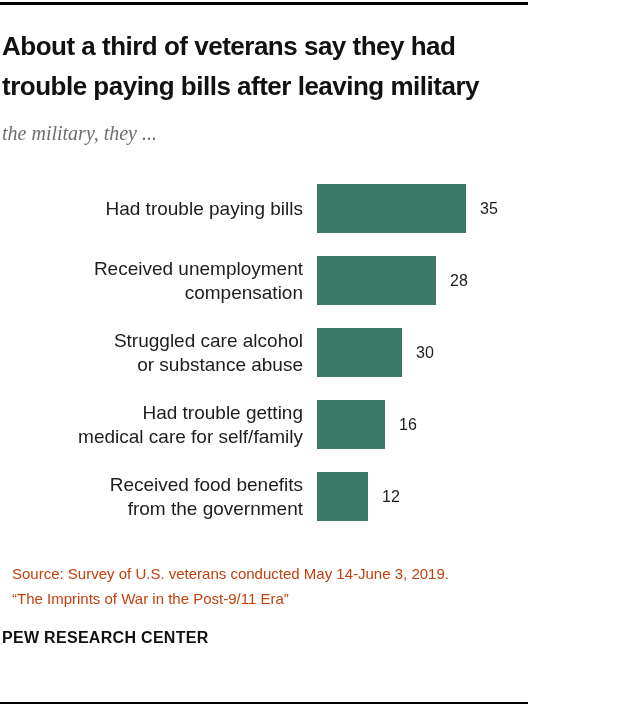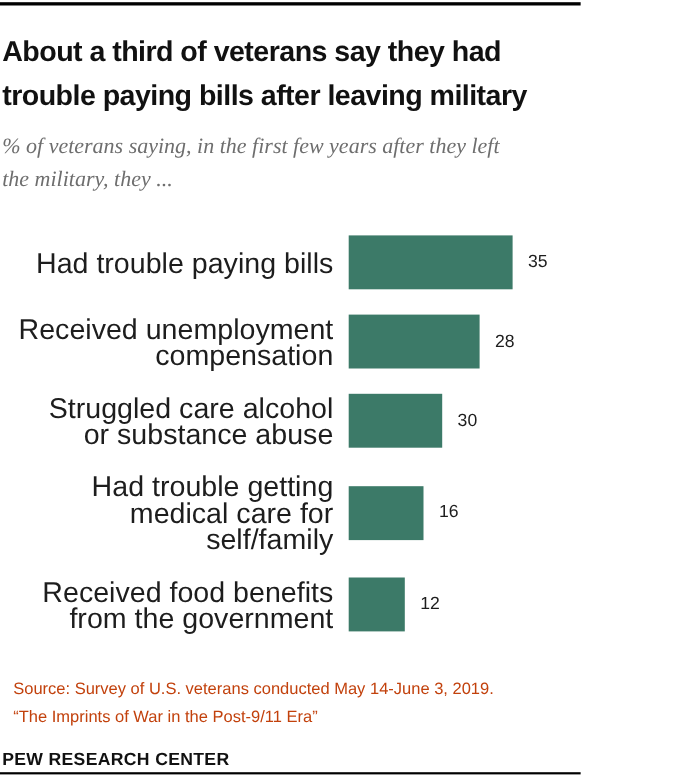--- a/index.html
+++ b/index.html
@@ -46,21 +46,21 @@
   .row {
     display: flex;
     align-items: center;
     margin-bottom: 23px;
   }
   .row:last-child { margin-bottom: 16px; }
   .cat {
     width: 303px;
     flex: 0 0 303px;
     text-align: right;
-    font-size: 26px;
+    font-size: 19px;
     line-height: 24px;
     color: #1d1d1d;
   }
   .bar {
     height: 49px;
     margin-left: 14px;
     background: #3C7A68;
     flex: 0 0 auto;
   }
   .value {
@@ -87,21 +87,20 @@
 
 <div class="page">
   <div class="top-rule"></div>
 
   <div class="title">
     <div>About a third of veterans say they had</div>
     <div>trouble paying bills after leaving military</div>
   </div>
 
   <div class="subtitle">
-    <div>% of veterans saying, in the first few years after they left</div>
     <div>the military, they ...</div>
   </div>
 
   <div class="chart">
 
     <div class="row">
       <div class="cat">
         <div>Had trouble paying bills</div>
         <div></div>
       </div>

